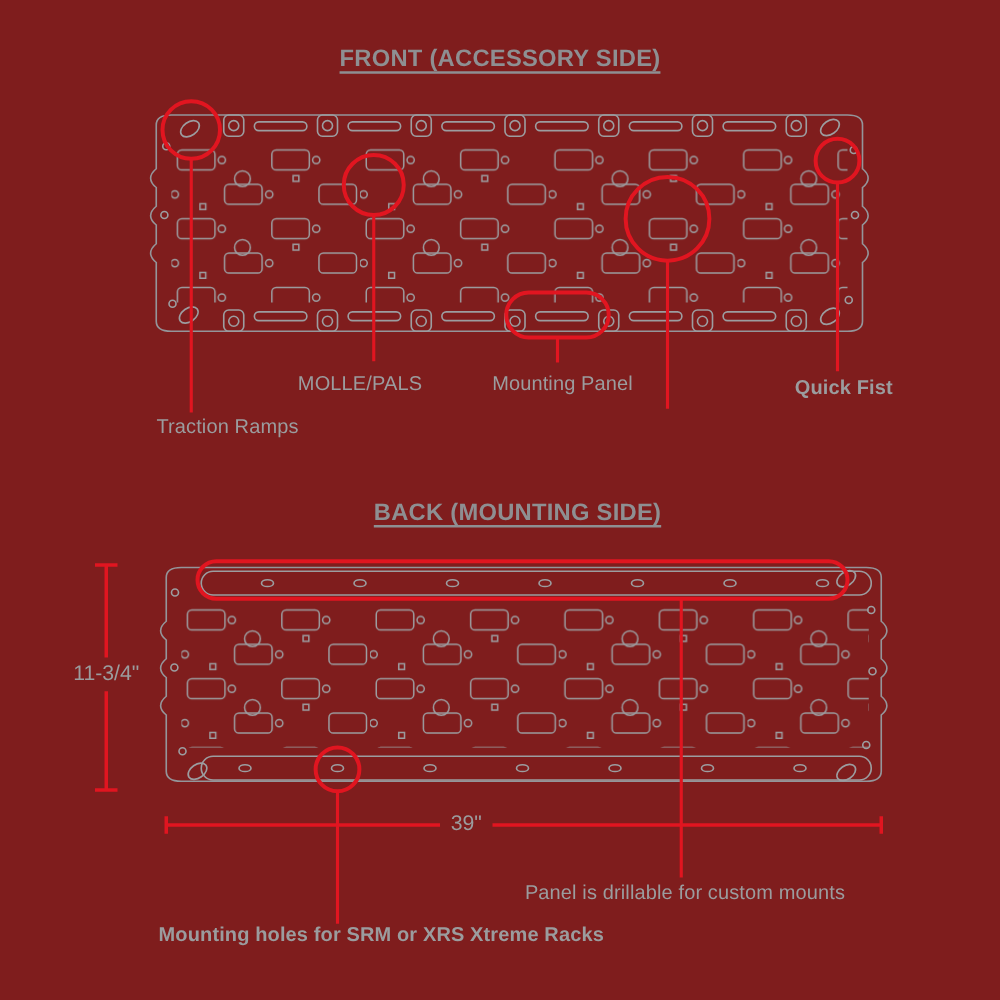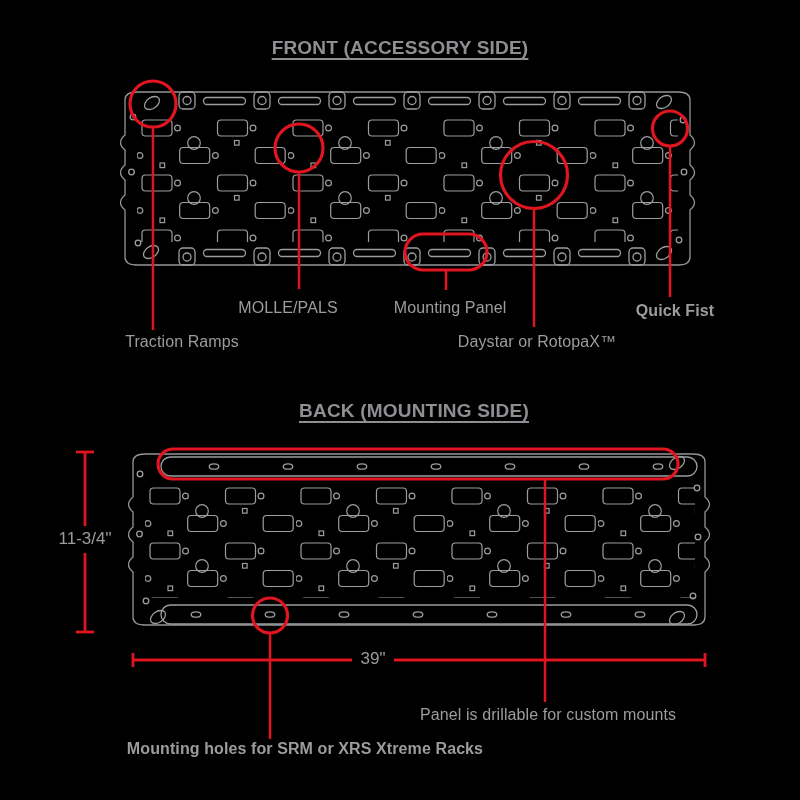--- a/index.html
+++ b/index.html
@@ -1,19 +1,19 @@
 <!DOCTYPE html>
 <html><head>
 <meta charset="utf-8">
 <style>
   html,body{margin:0;padding:0;background:#ffffff;}
   .stage{
     position:relative;
     width:800px;height:800px;
-    background:#000000;
+    background:#7f1d1d;
     font-family:"Liberation Sans","DejaVu Sans",sans-serif;
     overflow:hidden;
   }
   svg{position:absolute;left:0;top:0;}
   .section-title{
     position:absolute;left:0;right:0;
     text-align:center;
     font-size:19px;font-weight:bold;
     letter-spacing:.2px;
     color:#8e8f92;
@@ -239,21 +239,20 @@
   </g>
 </svg>
 
   <div class="section-title" style="top:37px;">FRONT (ACCESSORY SIDE)</div>
   <div class="section-title" style="top:400px;margin-left:28px;">BACK (MOUNTING SIDE)</div>
 
   <div class="lbl" style="left:288px;top:299px;">MOLLE/PALS</div>
   <div class="lbl" style="left:450px;top:299px;">Mounting Panel</div>
   <div class="lbl" style="left:675px;top:302px;font-weight:bold;">Quick Fist</div>
   <div class="lbl" style="left:182px;top:333px;">Traction Ramps</div>
-  <div class="lbl" style="left:537px;top:333px;">Daystar or RotopaX™</div>
 
   <div class="lbl" style="left:548px;top:706px;">Panel is drillable for custom mounts</div>
   <div class="lbl" style="left:305px;top:740px;font-weight:bold;">Mounting holes for SRM or XRS Xtreme Racks</div>
 
   <div class="dim" style="left:85px;top:529px;">11-3/4"</div>
   <div class="dim" style="left:373px;top:649px;">39"</div>
 
 </div>
 
 </body></html>

